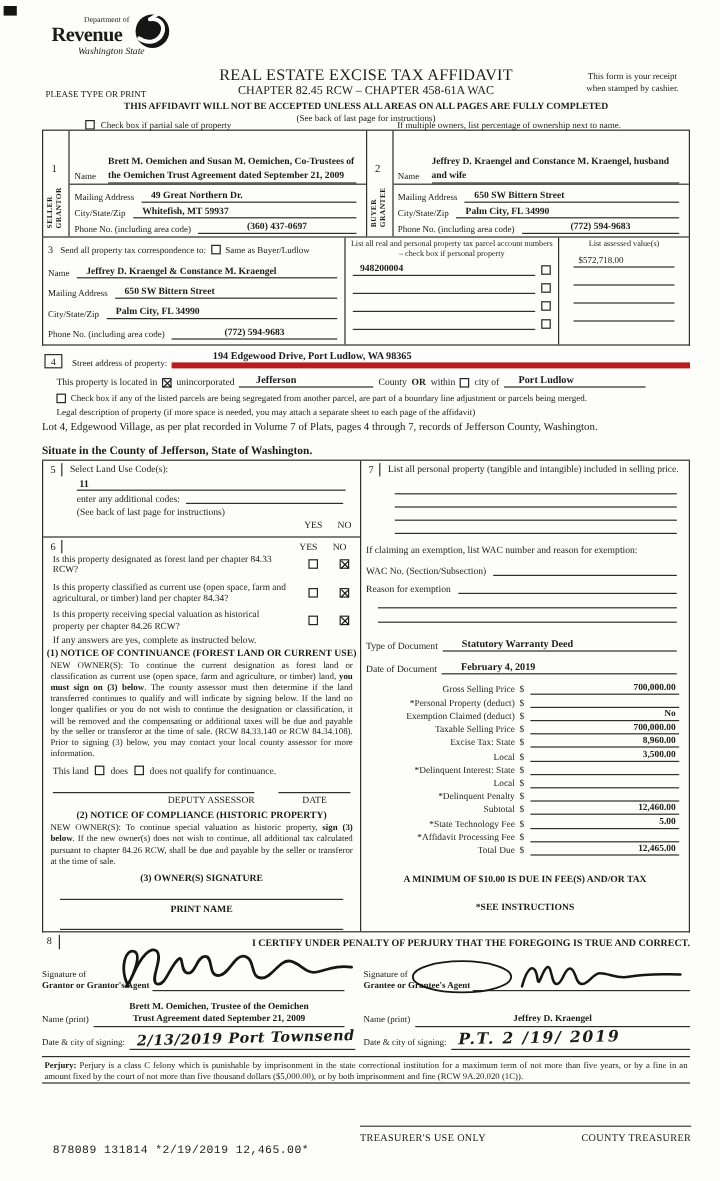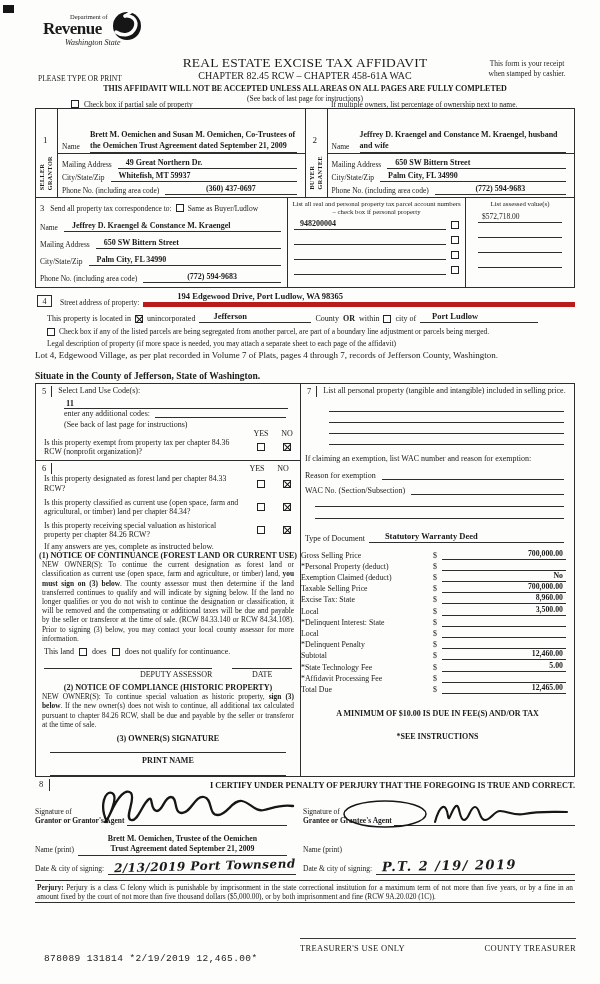--- a/index.html
+++ b/index.html
@@ -106,21 +106,21 @@
   .ppline{height:11px;border-bottom:1px solid #2e2e2e;margin:0 10px 0 28px}
   .claim{font-size:8px;margin:9px 0 0 4px;height:11px}
   .wrow{display:flex;align-items:flex-end;height:14px;margin:1px 10px 0 4px;font-size:8px}
   .wrow .u{flex:1;margin-left:6px;height:10px}
   .xline{height:12px;border-bottom:1px solid #2e2e2e;margin:0 10px 0 14px}
   .trow{display:flex;align-items:flex-end;height:14px;margin:0 10px 0 4px;font-size:8px}
   .trow .tlab{flex:none;margin-right:4px}
   .trow .tval{flex:1;border-bottom:1px solid #2e2e2e;font-size:8.5px;font-weight:bold;padding:0 0 1px 16px}
   .money{margin-top:6px}
   .mrow{display:flex;align-items:flex-end;height:11.2px;padding:0 8px 0 0}
-  .mrow .ml{flex:1;text-align:left;font-size:7.8px;padding-right:4px;white-space:nowrap}
+  .mrow .ml{flex:1;text-align:right;font-size:7.8px;padding-right:4px;white-space:nowrap}
   .mrow .md{width:9px;font-size:7.8px;flex:none}
   .mrow .mv{width:124px;border-bottom:1px solid #2e2e2e;text-align:right;font-size:7.8px;font-weight:bold;padding:0 3px 1px 0;flex:none}
   .minimum{margin-top:15px;text-align:center;font-size:8px;font-weight:bold}
   .seeinstr{text-align:center;font-size:8px;font-weight:bold;margin-top:14px}
   
   .sec8{margin-top:2px}
   .certrow{display:flex;align-items:center;height:13px}
   .certrow .snum8{font-size:8.5px;border-right:1px solid #2e2e2e;padding:0 6px 2px 4px;margin-right:6px}
   .certrow .cert{flex:1;text-align:right;font-size:8.3px;font-weight:bold}
   .sigrow{display:flex;margin-top:4px}
@@ -345,29 +345,20 @@
         <div class="addlrow">
           <span>enter any additional codes:</span>
           <span class="u"></span>
         </div>
         <div class="sbk">(See back of last page for instructions)</div>
         <div class="ynhead">
           <span class="sp"></span>
           <span class="yncol">YES</span>
           <span class="yncol">NO</span>
         </div>
-        <div class="qrow">
-          <span class="qt">Is this property exempt from property tax per chapter 84.36 RCW (nonprofit organization)?</span>
-          <span class="yncol">
-              <span class="cb" data-checked="false"></span>
-            </span>
-          <span class="yncol">
-              <span class="cb" data-checked="true"></span>
-            </span>
-        </div>
 
         <div class="sechead s6top" style="align-items:center">
           <span class="snum">6</span>
           <span class="stext"></span>
           <span class="yncol f8" style="text-align:center">YES</span>
           <span class="yncol f8" style="text-align:center">NO</span>
         </div>
         <div class="qrow">
           <span class="qt">Is this property designated as forest land per chapter 84.33 RCW?</span>
           <span class="yncol">
@@ -431,33 +422,37 @@
           <span class="snum">7</span>
           <span class="stext">List all personal property (tangible and intangible) included in selling price.</span>
         </div>
         <div style="height:4px"></div>
         <div class="ppline"></div>
         <div class="ppline"></div>
         <div class="ppline"></div>
         <div class="ppline"></div>
         <div class="claim">If claiming an exemption, list WAC number and reason for exemption:</div>
         <div class="wrow">
+          <span>WAC No. (Section/Subsection)</span>
+          <span class="u"></span>
+        </div>
+        <div class="wrow">
           <span>Reason for exemption</span>
-          <span class="u"></span>
-        </div>
-        <div class="wrow">
-          <span>WAC No. (Section/Subsection)</span>
           <span class="u"></span>
         </div>
         <div class="xline"></div>
         <div class="xline"></div>
         <div style="height:10px"></div>
         <div class="trow">
           <span class="tlab">Type of Document</span>
           <span class="tval"><span>Statutory Warranty Deed</span></span>
+        </div>
+        <div class="trow" style="margin-top:5px">
+          <span class="tlab">Date of Document</span>
+          <span class="tval"><span>February 4, 2019</span></span>
         </div>
         <div class="money">
           <div class="mrow">
               <span class="ml">Gross Selling Price</span>
               <span class="md">$</span>
               <span class="mv"><span>700,000.00</span></span>
             </div>
           <div class="mrow">
               <span class="ml">*Personal Property (deduct)</span>
               <span class="md">$</span>
@@ -555,20 +550,21 @@
       <div class="namerow">
         <div class="namecell left">
           <span class="nplab">Name (print)</span>
           <span class="npval">
             <span>Brett M. Oemichen, Trustee of the Oemichen</span><br>
             <span>Trust Agreement dated September 21, 2009</span>
           </span>
         </div>
         <div class="namecell right">
           <span class="nplab">Name (print)</span>
+          <span class="npval"><span>Jeffrey D. Kraengel</span></span>
         </div>
       </div>
       <div class="daterow">
         <div class="datecell left">
           <span class="dclab">Date &amp; city of signing:</span>
           <span class="dcval"><span class="hand">2/13/2019  Port Townsend</span></span>
         </div>
         <div class="datecell right">
           <span class="dclab">Date &amp; city of signing:</span>
           <span class="dcval"><span class="hand big">P.T.      2 /19/ 2019</span></span>

